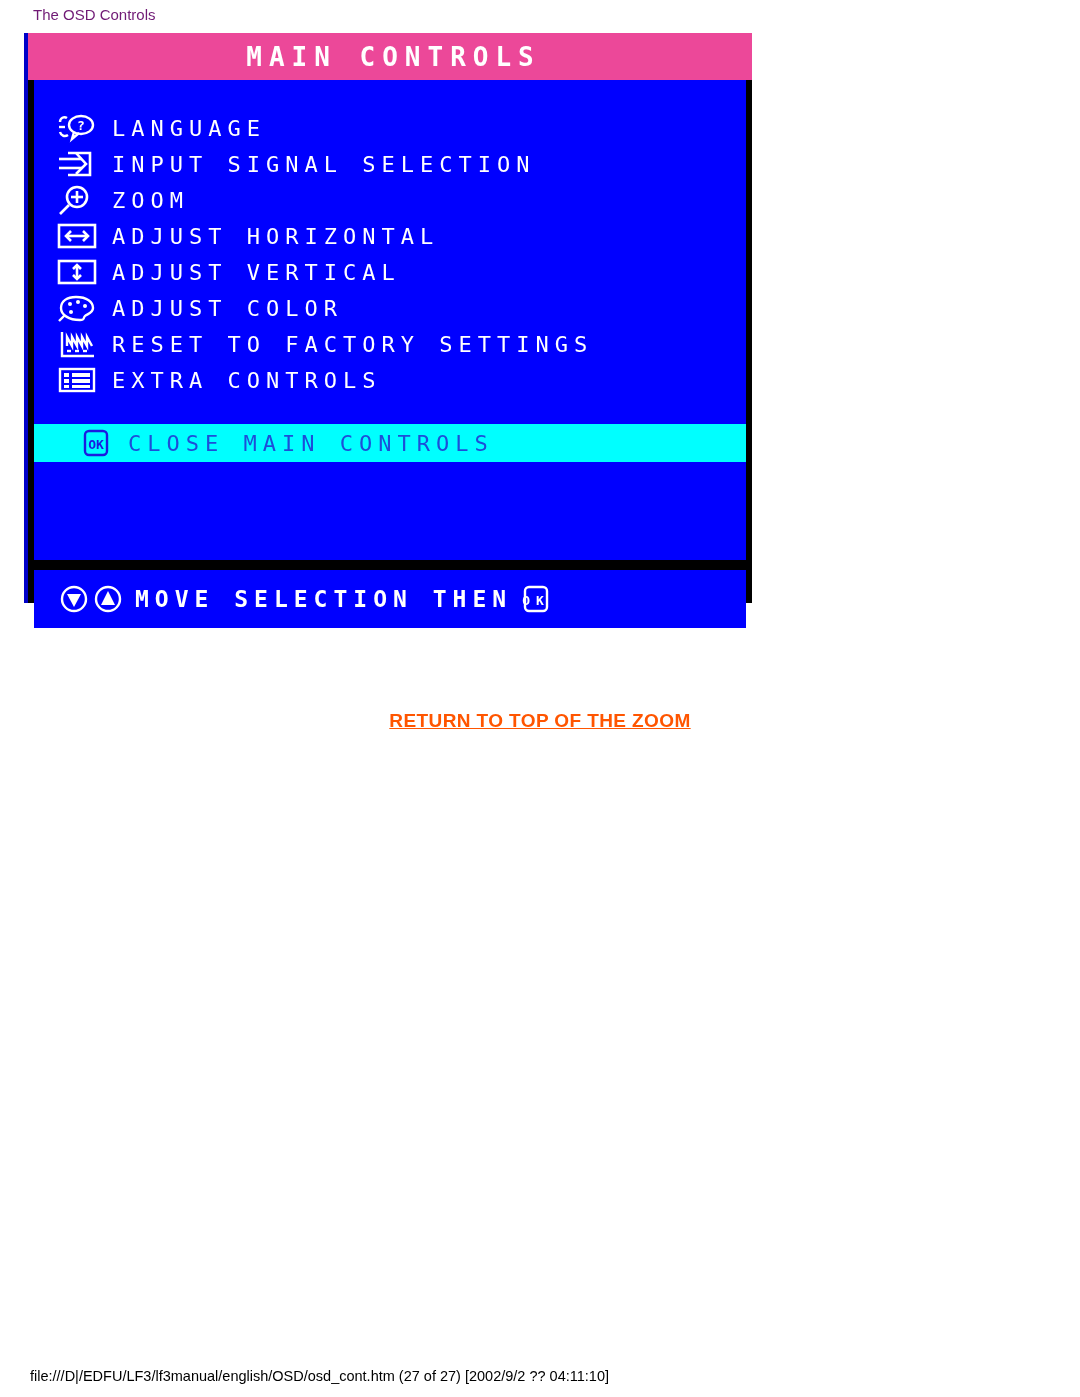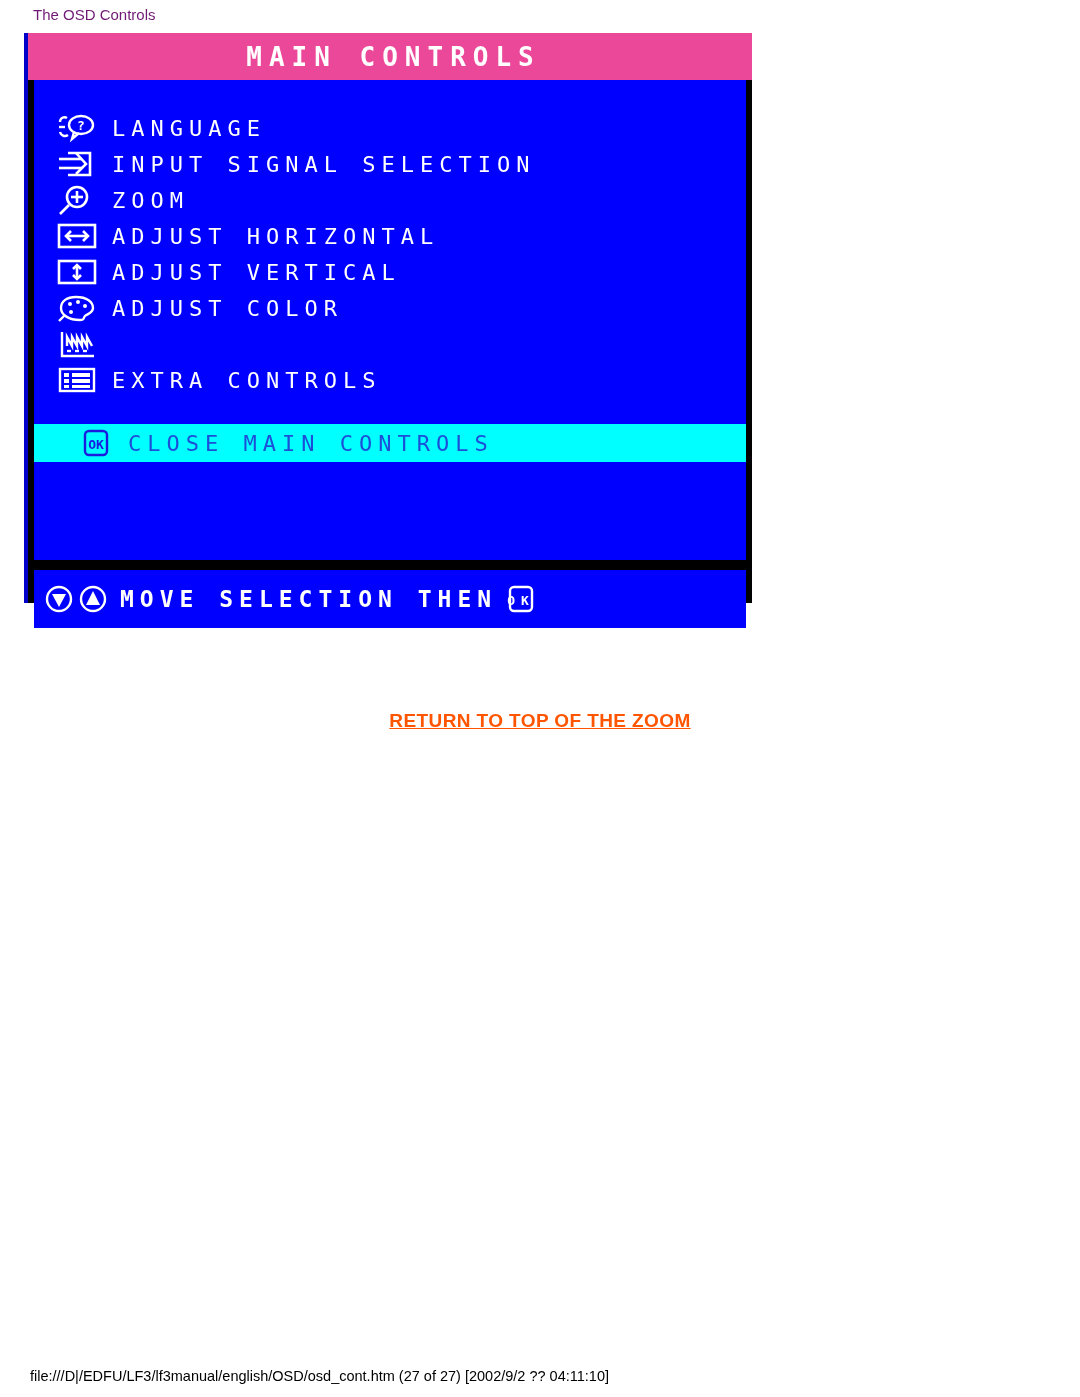--- a/index.html
+++ b/index.html
@@ -111,21 +111,21 @@
   
   .osd-hint {
     position: absolute;
     left: 6px;
     top: 537px;
     width: 712px;
     height: 58px;
     background: #0000ff;
     display: flex;
     align-items: center;
-    padding-left: 10px;
+    padding-left: 25px;
     box-sizing: border-box;
   }
   .hint-label {
     color: #ffffff;
     font-family: "DejaVu Sans Mono", monospace;
     font-size: 23px;
     font-weight: bold;
     letter-spacing: 6px;
     white-space: nowrap;
     display: flex;
@@ -269,20 +269,21 @@
           <svg width="42" height="30" viewBox="0 0 42 30">
             <g fill="none" stroke="#ffffff" stroke-width="2.4">
               <path d="M6 3 L6 27 L38 27"></path>
               <path d="M11 17 L11 8 L16 17 L16 8 L21 17 L21 8 L26 17 L26 8 L31 17 L31 8 L36 17"></path>
               <path d="M11 22 L15 22"></path>
               <path d="M19 22 L23 22"></path>
               <path d="M27 22 L31 22"></path>
             </g>
           </svg>
         </span>
+        <span class="menu-label">RESET TO FACTORY SETTINGS</span>
       </div>
 
       <div class="menu-row">
         <span class="icon-cell">
           <svg width="42" height="30" viewBox="0 0 42 30">
             <g fill="none" stroke="#ffffff" stroke-width="2.4">
               <rect x="4" y="4" width="34" height="22"></rect>
             </g>
             <g fill="#ffffff">
               <rect x="8" y="8" width="5" height="4"></rect>

